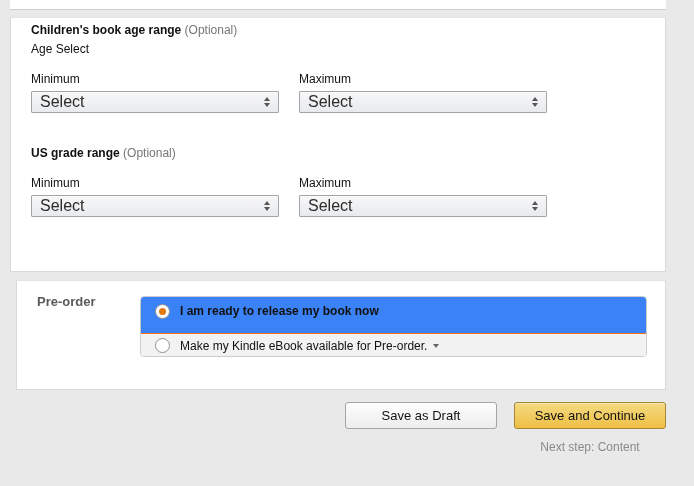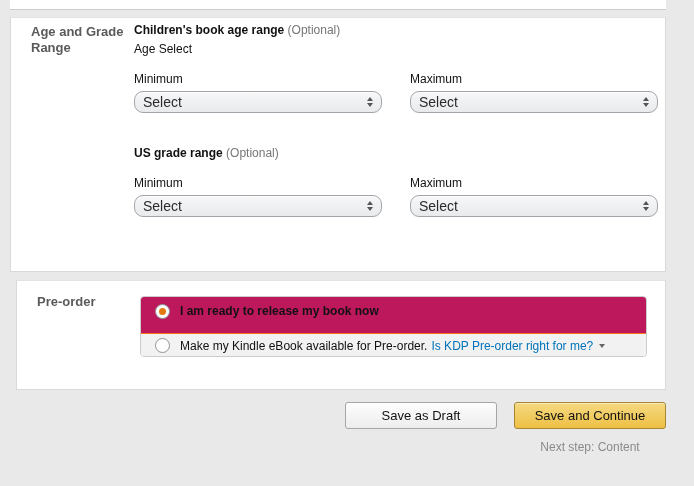--- a/index.html
+++ b/index.html
@@ -32,53 +32,53 @@
     font-size: 13px; font-weight: bold; color: #5a5a5a;
     line-height: 16px;
   }
   .section-body { flex: 1; min-width: 0; }
 
   .field-title { font-size: 12px; line-height: 13px; }
   .field-title .t { font-weight: bold; color: #111; }
   .field-title .opt { font-weight: normal; color: #767676; }
   .field-sub { font-size: 12px; margin-top: 5px; color: #111; }
 
-  .select-row { display: flex; gap: 28px; margin-top: 16px; }
+  .select-row { display: flex; gap: 20px; margin-top: 16px; }
   .select-col { width: 248px; flex: none; }
   .select-col .lbl { font-size: 12px; color: #111; display: block; }
   .selectbox {
     margin-top: 5px;
     height: 22px;
     border: 1px solid #a2a6ab;
-    border-radius: 9px;
+    border-radius: 1px;
     background: linear-gradient(#f7f7f8, #e8eaec);
     display: flex; align-items: center;
     padding: 0 8px;
-    font-size: 14px; color: #2b2b2b;
+    font-size: 16px; color: #2b2b2b;
     cursor: pointer;
     box-shadow: 0 1px 0 rgba(255,255,255,0.6) inset;
   }
   .selectbox .val { flex: 1; }
   .stepper { display: flex; flex-direction: column; gap: 2px; align-items: center; }
   .stepper i { display: block; width: 0; height: 0; border-left: 3px solid transparent; border-right: 3px solid transparent; }
   .stepper .up   { border-bottom: 4px solid #555; }
   .stepper .down { border-top: 4px solid #555; }
 
   .grp2 { margin-top: 34px; }
 
   .radio-box {
     flex: 1;
     border: 1px solid #cccccc;
     border-radius: 4px;
     overflow: hidden;
     height: 61px;
     margin-top: 2px;
   }
   .radio-row { display: flex; align-items: center; padding: 0 14px; font-size: 12px; }
-  .radio-row.r1 { height: 36px; background: #be185d; align-items: flex-start; padding-top: 7px; }
+  .radio-row.r1 { height: 36px; background: #3b82f6; align-items: flex-start; padding-top: 7px; }
   .radio-row.r2 { height: 24px; background: #f2f2f2; border-top: 1px solid #f97316; }
   .radio {
     width: 15px; height: 15px; flex: none;
     border: 1px solid #8d9096; border-radius: 50%;
     background: #ffffff;
     display: inline-flex; align-items: center; justify-content: center;
     cursor: pointer;
   }
   .radio.checked::after {
     content: ""; width: 7px; height: 7px; border-radius: 50%;
@@ -123,21 +123,20 @@
 </style>
 </head>
 <body>
 
 <div class="page">
   <div class="content-col">
 
     <div class="top-strip"></div>
 
     <div class="card age-grade">
-      <div class="section-label">Age and Grade Range</div>
       <div class="section-body">
 
         <div>
           <div class="field-title">
             <span class="t">Children's book age range</span>
             <span class="opt">(Optional)</span>
           </div>
           <div class="field-sub">Age Select</div>
           <div class="select-row">
             <div class="select-col">
@@ -198,21 +197,20 @@
     <div class="card preorder">
       <div class="section-label">Pre-order</div>
       <div class="radio-box">
         <div class="radio-row r1">
           <span class="radio checked"></span>
           <span class="txt">I am ready to release my book now</span>
         </div>
         <div class="radio-row r2">
           <span class="radio"></span>
           <span class="txt">Make my Kindle eBook available for Pre-order.</span>
-          <span class="link">Is KDP Pre-order right for me?</span>
           <span class="caret"></span>
         </div>
       </div>
     </div>
 
     <div class="actions">
       <div class="btn-row">
         <div class="btn secondary">Save as Draft</div>
         <div class="btn primary">Save and Continue</div>
       </div>

